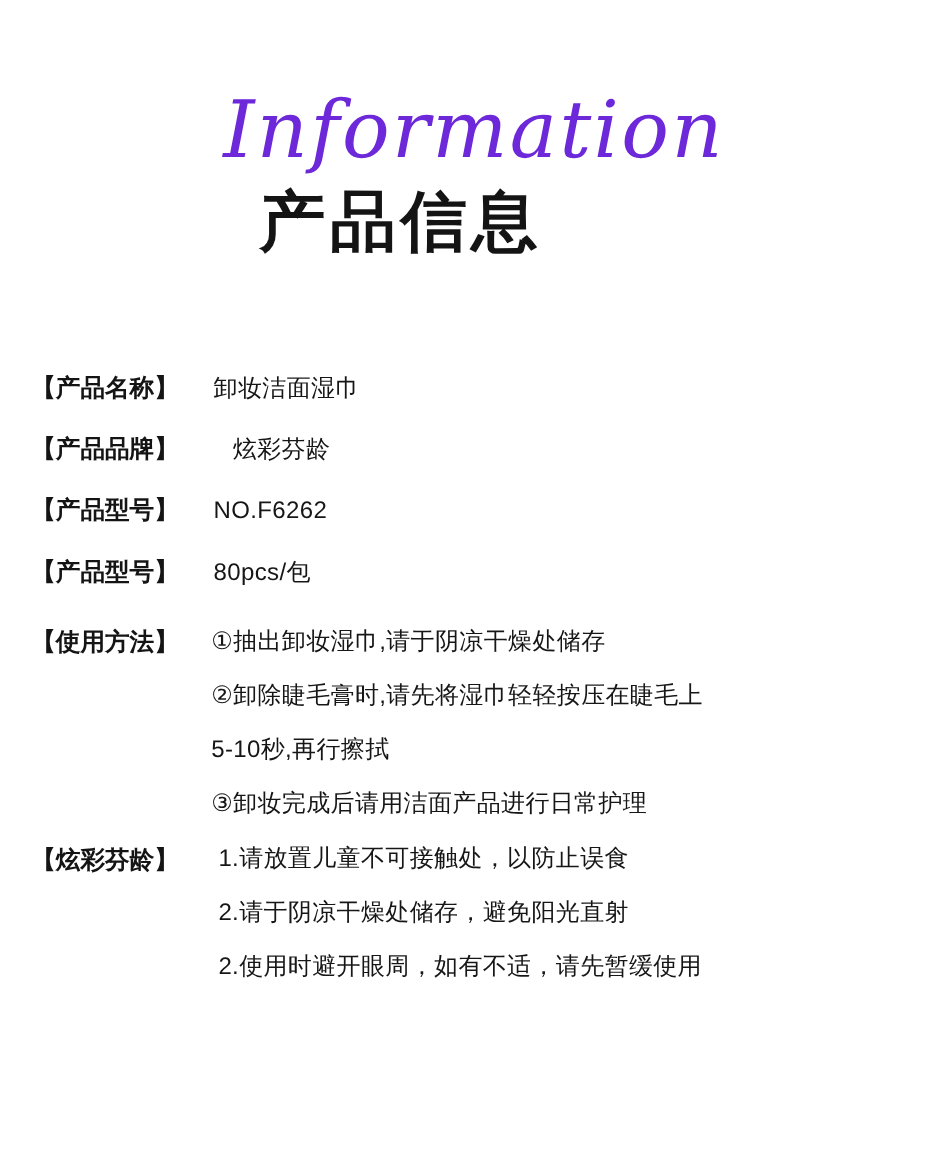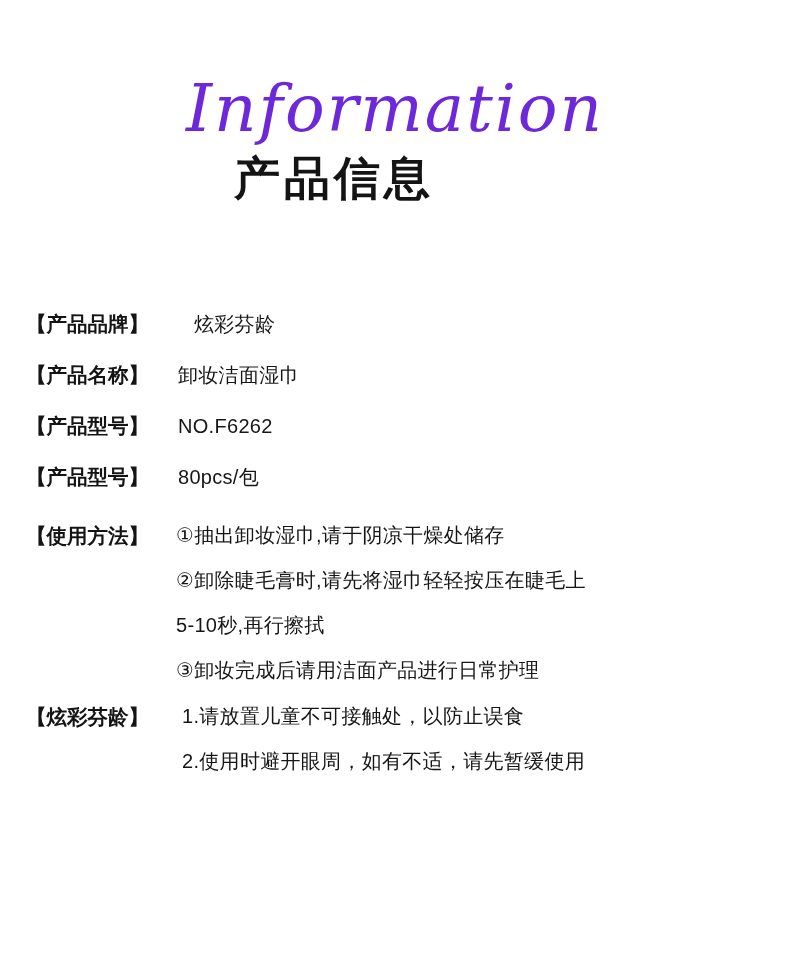--- a/index.html
+++ b/index.html
@@ -41,21 +41,21 @@
     color: #6d28d9;
     font-weight: 400;
     white-space: nowrap;
   }
   .main-title {
     position: absolute;
     top: 148px;
     left: 0;
     width: 668px;
     text-align: center;
-    font-size: 46px;
+    font-size: 55px;
     font-weight: bold;
     letter-spacing: 4px;
     color: #141414;
   }
 
   
   .info-block {
     position: absolute;
     top: 310px;
     left: 26px;
@@ -125,27 +125,27 @@
 <div class="page">
 
   <div class="header">
     <div class="script-title">Information</div>
     <div class="main-title">产品信息</div>
   </div>
 
   <div class="info-block">
 
     <div class="row">
-      <div class="label">【产品品牌】</div>
-      <div class="value indent">炫彩芬龄</div>
+      <div class="label">【产品名称】</div>
+      <div class="value indent-small">卸妆洁面湿巾</div>
     </div>
 
     <div class="row">
-      <div class="label">【产品名称】</div>
-      <div class="value indent-small">卸妆洁面湿巾</div>
+      <div class="label">【产品品牌】</div>
+      <div class="value indent">炫彩芬龄</div>
     </div>
 
     <div class="row">
       <div class="label">【产品型号】</div>
       <div class="value indent-small">NO.F6262</div>
     </div>
 
     <div class="row gap-big">
       <div class="label">【产品型号】</div>
       <div class="value indent-small">80pcs/包</div>
@@ -158,18 +158,19 @@
         <div class="ln">②卸除睫毛膏时,请先将湿巾轻轻按压在睫毛上</div>
         <div class="ln cont">5-10秒,再行擦拭</div>
         <div class="ln">③卸妆完成后请用洁面产品进行日常护理</div>
       </div>
     </div>
 
     <div class="row">
       <div class="label">【炫彩芬龄】</div>
       <div class="lines notes">
         <div class="ln">1.请放置儿童不可接触处，以防止误食</div>
+        <div class="ln">2.请于阴凉干燥处储存，避免阳光直射</div>
         <div class="ln">2.使用时避开眼周，如有不适，请先暂缓使用</div>
       </div>
     </div>
 
   </div>
 </div>
 
 </body></html>

